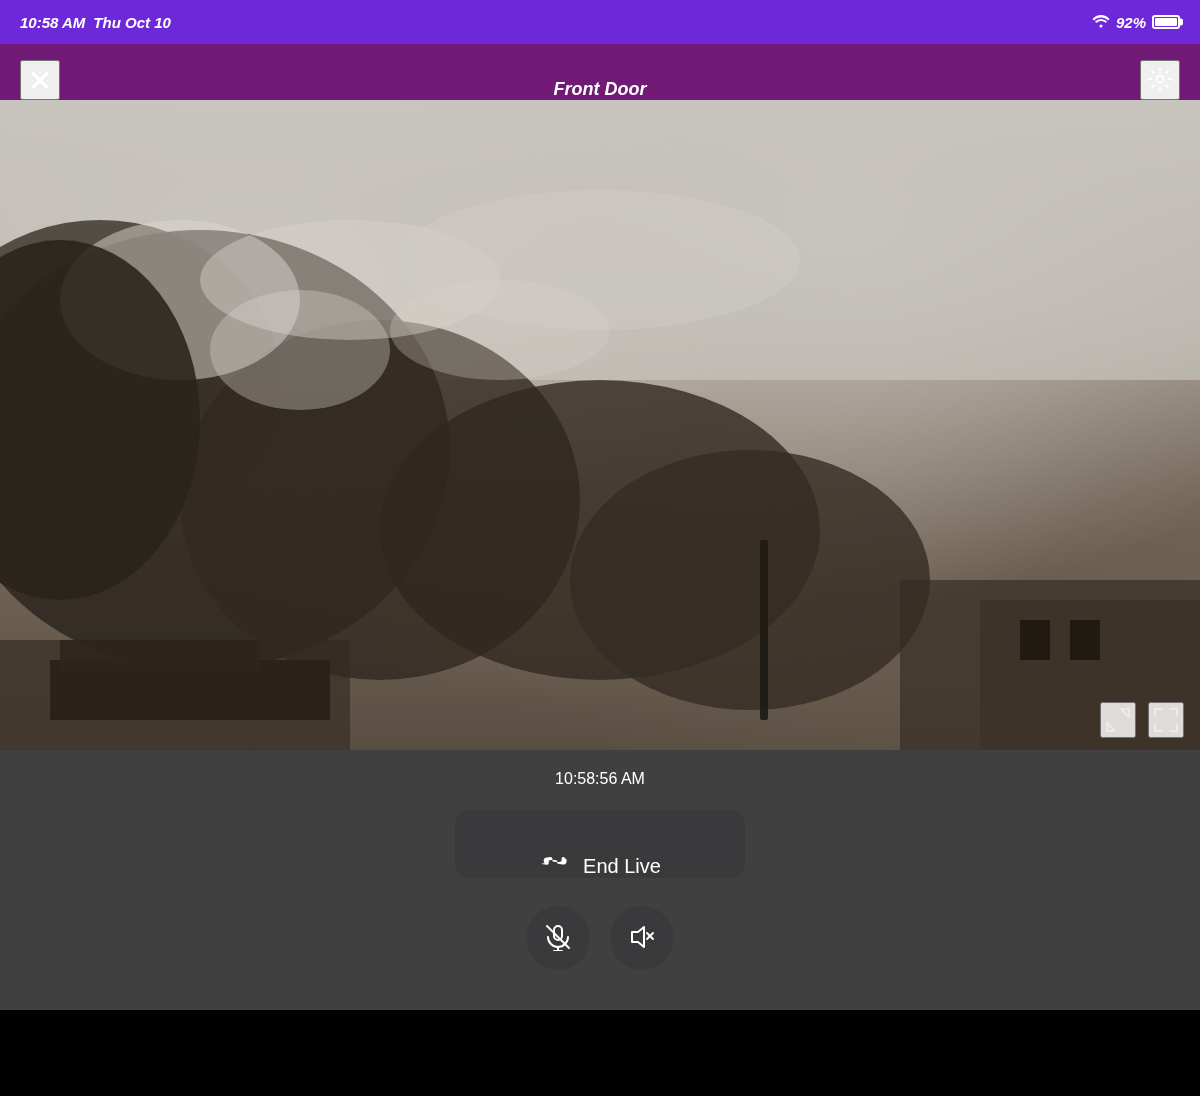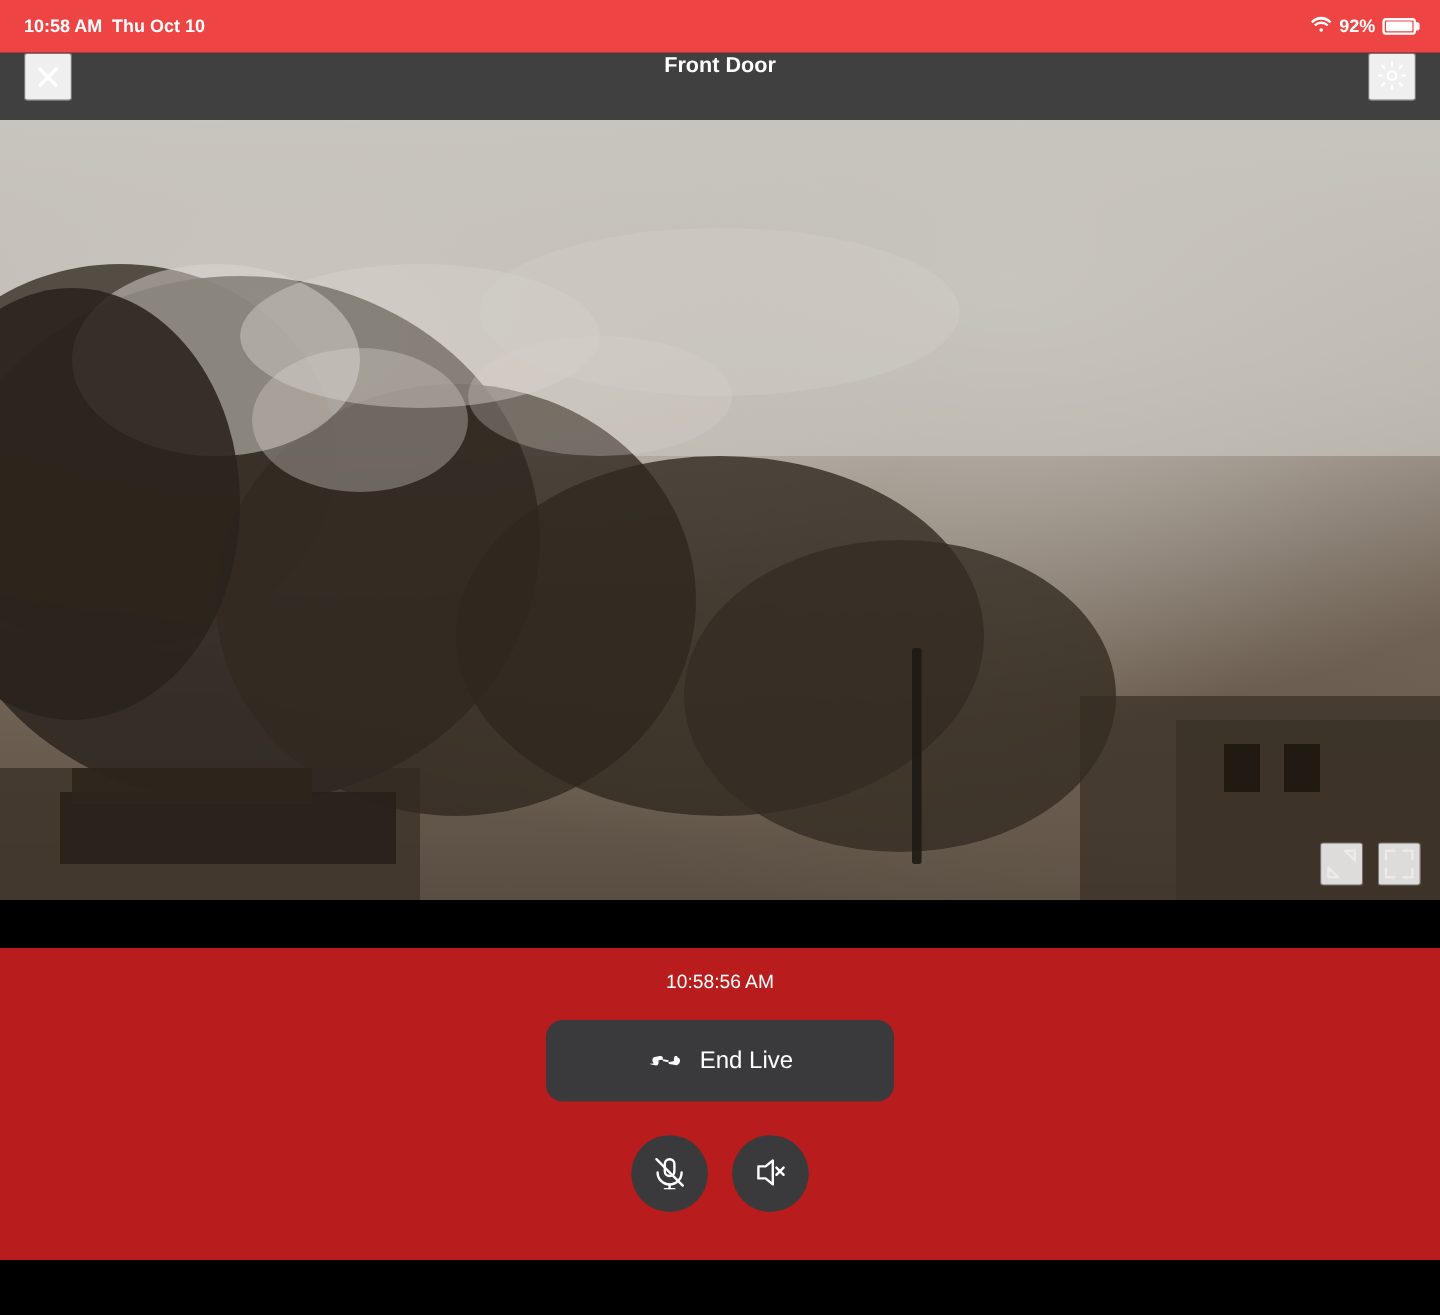--- a/index.html
+++ b/index.html
@@ -13,21 +13,22 @@
       color: #fff;
     }
 
     
     .status-bar {
       display: flex;
       align-items: center;
       justify-content: space-between;
       padding: 8px 20px;
       height: 44px;
-      background: #ef4444;
+      background: #6d28d9;
+      font-style: italic;
     }
 
     .status-time {
       font-size: 15px;
       font-weight: 600;
       color: #fff;
     }
 
     .status-right {
       display: flex;
@@ -66,25 +67,26 @@
       top: 1px;
       bottom: 1px;
       width: 90%;
       background: #fff;
       border-radius: 1px;
     }
 
     
     .nav-bar {
       display: flex;
-      align-items: flex-start;
+      align-items: flex-end;
       justify-content: space-between;
       padding: 0 20px;
       height: 56px;
-      background: #404040;
+      background: #701a75;
+      font-style: italic;
     }
 
     .nav-close {
       width: 40px;
       height: 40px;
       display: flex;
       align-items: center;
       justify-content: center;
       cursor: pointer;
     }
@@ -150,44 +152,43 @@
       height: 36px;
       display: flex;
       align-items: center;
       justify-content: center;
       cursor: pointer;
       opacity: 0.9;
     }
 
     
     .controls-area {
-      background: #b91c1c;
+      background: #404040;
       display: flex;
       flex-direction: column;
       align-items: center;
       padding: 20px 0 40px;
       flex: 1;
-      margin-top: 40px;
     }
 
     .timestamp {
       font-size: 16px;
       color: #fff;
       margin-bottom: 22px;
       font-weight: 400;
     }
 
     .end-live-btn {
       background: #3a3a3c;
       border: none;
       border-radius: 14px;
       width: 290px;
       height: 68px;
       display: flex;
-      align-items: center;
+      align-items: flex-end;
       justify-content: center;
       gap: 14px;
       cursor: pointer;
       margin-bottom: 28px;
     }
 
     .end-live-label {
       font-size: 20px;
       font-weight: 500;
       color: #fff;

